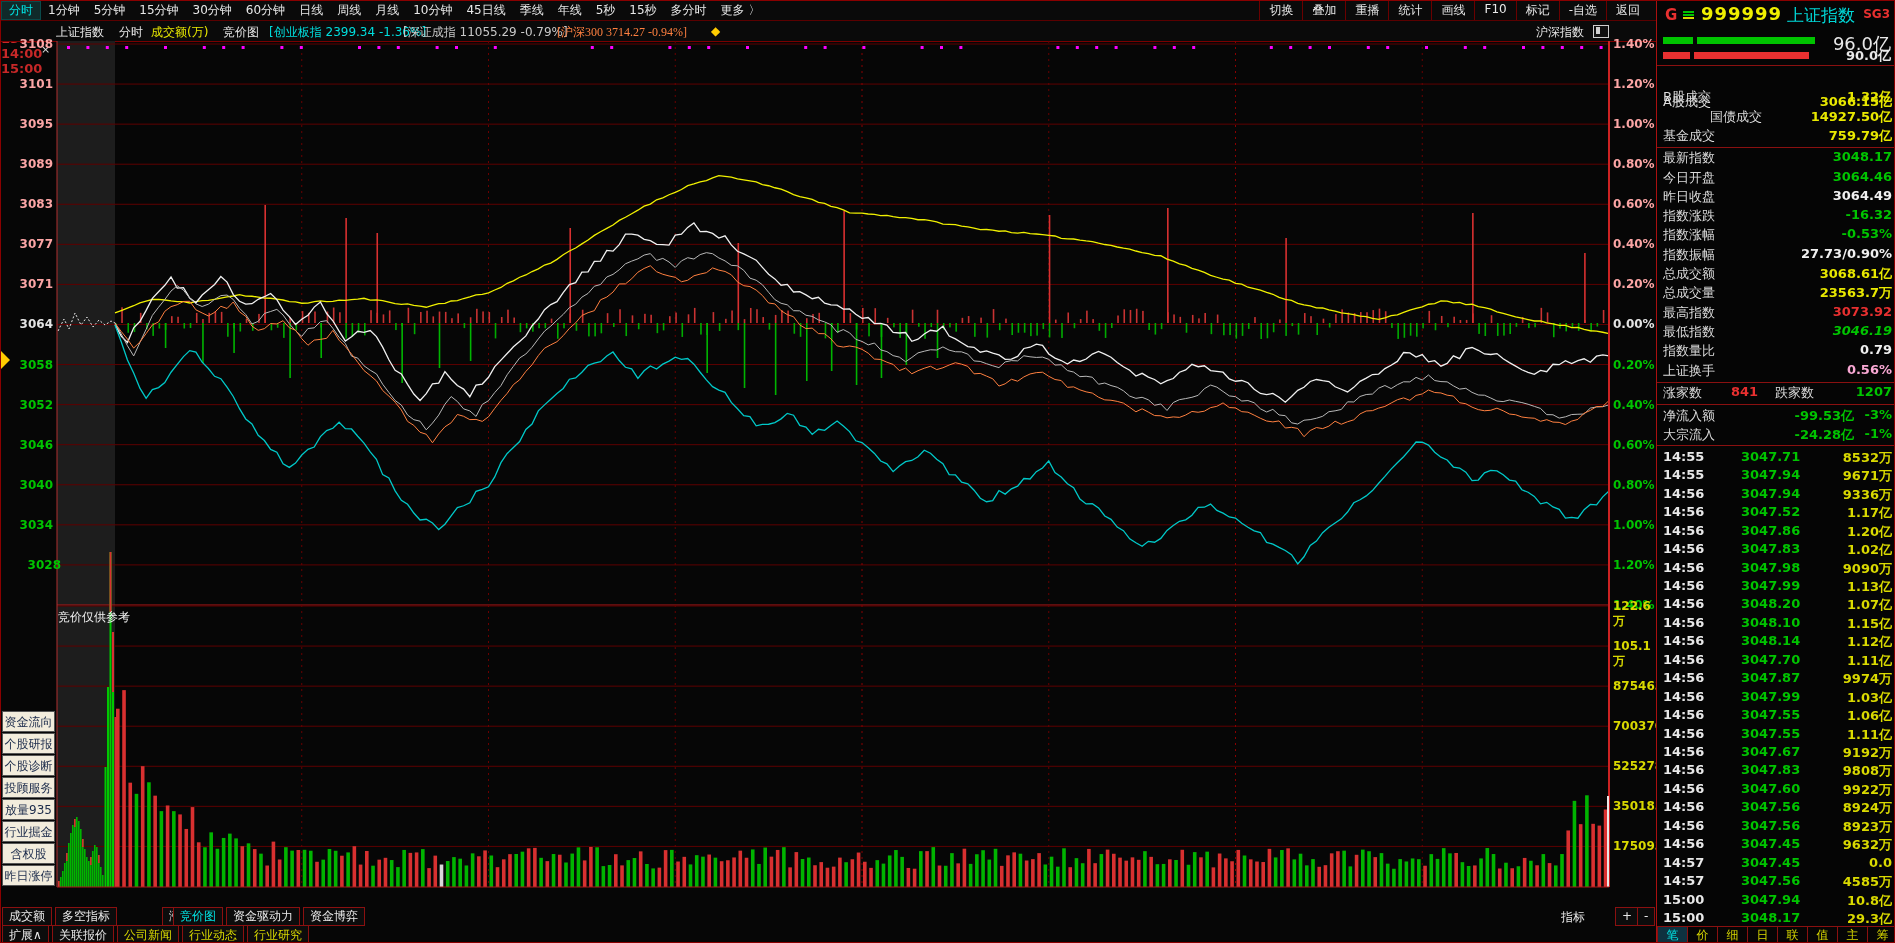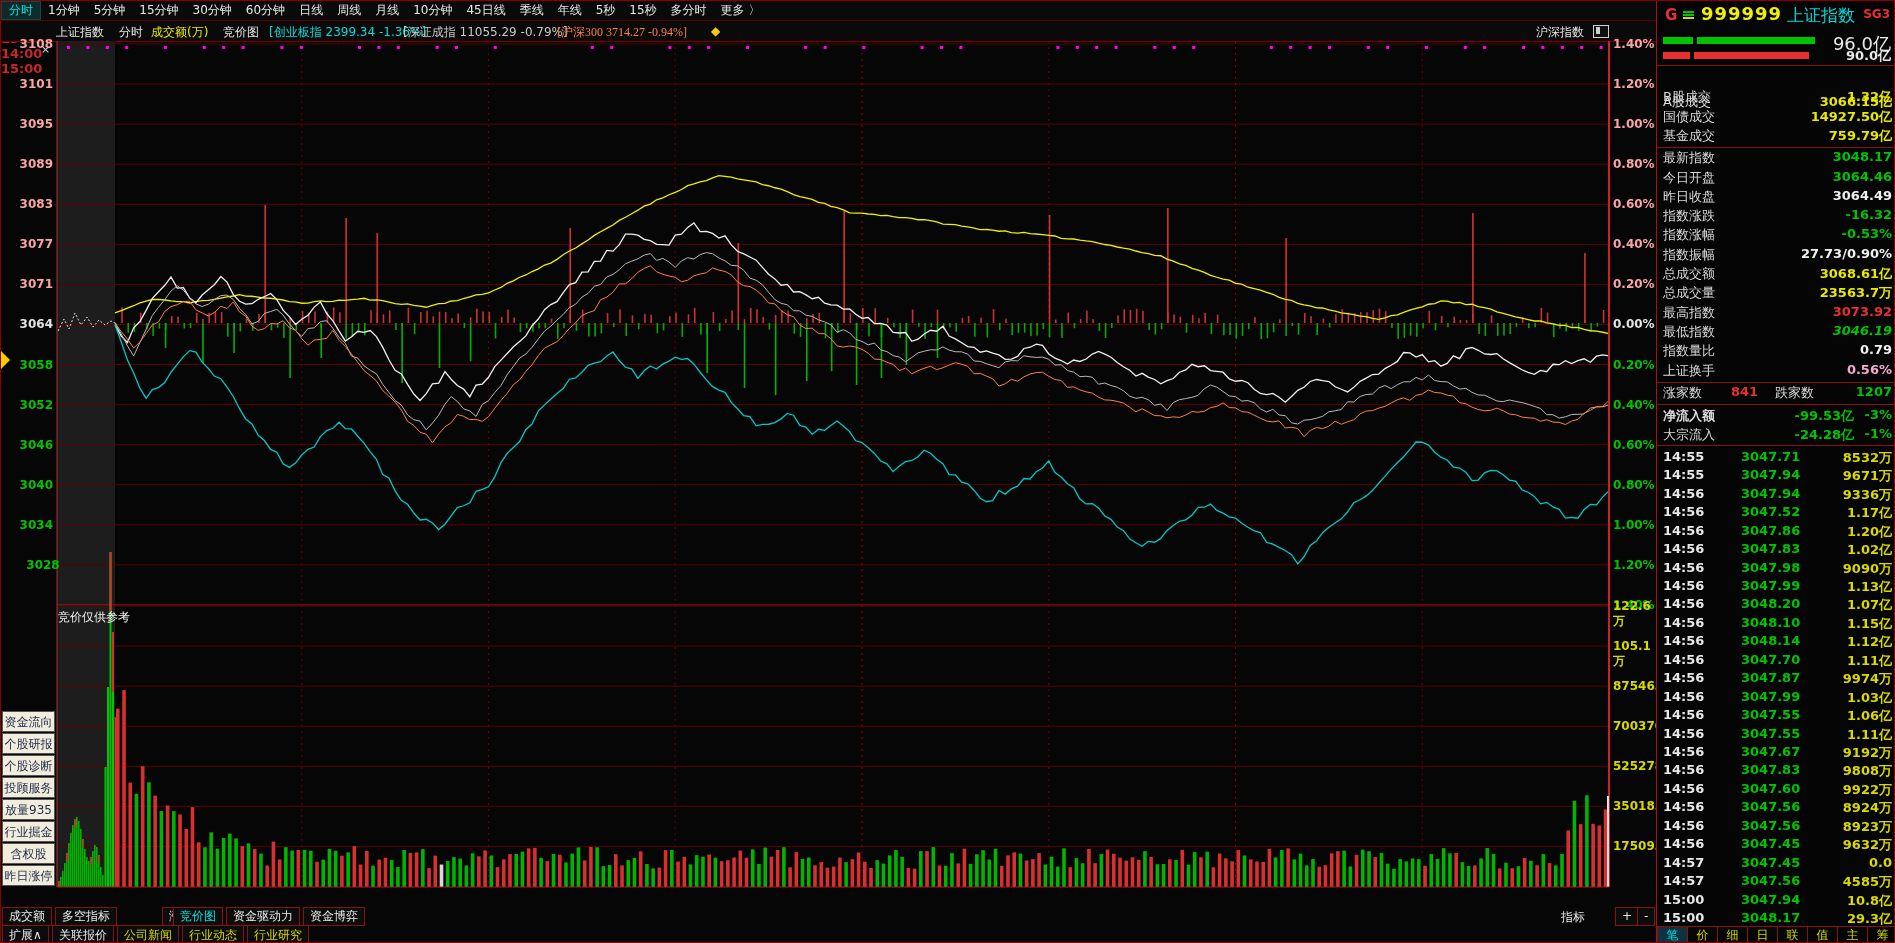--- a/index.html
+++ b/index.html
@@ -62,20 +62,31 @@
       <span class="period">周线</span>
       <span class="period">月线</span>
       <span class="period">10分钟</span>
       <span class="period">45日线</span>
       <span class="period">季线</span>
       <span class="period">年线</span>
       <span class="period">5秒</span>
       <span class="period">15秒</span>
       <span class="period">多分时</span>
       <span class="period">更多 〉</span>
+    </div>
+  <div id="topActions">
+      <span class="tact">切换</span>
+      <span class="tact">叠加</span>
+      <span class="tact">重播</span>
+      <span class="tact">统计</span>
+      <span class="tact">画线</span>
+      <span class="tact">F10</span>
+      <span class="tact">标记</span>
+      <span class="tact">-自选</span>
+      <span class="tact">返回</span>
     </div>
   <div id="subbar">
     <span class="sub-item" style="left:40px;top:22px;color:#ddd;font-size:11px;">×</span>
     <span class="sub-item" style="left:1535px;color:#e4e4e4;">沪深指数</span>
     <span class="sub-item" style="left:1592px;top:4px;width:14px;height:11px;border:1px solid #cfcfcf;background:#111;">
       <span style="position:absolute;left:2px;top:1px;width:4px;height:7px;background:#cfcfcf;"></span>
     </span>
   <span class="sub-item" style="left: 55px; color: rgb(232, 232, 232);">上证指数</span>
       <span class="sub-item" style="left: 118px; color: rgb(232, 232, 232);">分时</span>
       <span class="sub-item" style="left: 150px; color: rgb(232, 232, 0);">成交额(万)</span>
@@ -729,21 +740,21 @@
       <div class="axlab red" style="left: 0px; top: 156.21px; width: 52px; text-align: right;">3089</div>
       <div class="axlab red" style="left: 0px; top: 196.28px; width: 52px; text-align: right;">3083</div>
       <div class="axlab red" style="left: 0px; top: 236.35px; width: 52px; text-align: right;">3077</div>
       <div class="axlab red" style="left: 0px; top: 276.42px; width: 52px; text-align: right;">3071</div>
       <div class="axlab wht" style="left: 0px; top: 316.49px; width: 52px; text-align: right;">3064</div>
       <div class="axlab grn" style="left: 0px; top: 356.56px; width: 52px; text-align: right;">3058</div>
       <div class="axlab grn" style="left: 0px; top: 396.63px; width: 52px; text-align: right;">3052</div>
       <div class="axlab grn" style="left: 0px; top: 436.7px; width: 52px; text-align: right;">3046</div>
       <div class="axlab grn" style="left: 0px; top: 476.77px; width: 52px; text-align: right;">3040</div>
       <div class="axlab grn" style="left: 0px; top: 516.84px; width: 52px; text-align: right;">3034</div>
-      <div class="axlab grn" style="left: 16px; top: 556.91px; width: 52px; text-align: center;">3028</div>
+      <div class="axlab grn" style="left: 8px; top: 556.91px; width: 52px; text-align: right;">3028</div>
     </div>
   <div id="rightlabels">
       <div class="axlab red" style="left: 1612px; top: 36px; width: 44px;">1.40%</div>
       <div class="axlab red" style="left: 1612px; top: 76.07px; width: 44px;">1.20%</div>
       <div class="axlab red" style="left: 1612px; top: 116.14px; width: 44px;">1.00%</div>
       <div class="axlab red" style="left: 1612px; top: 156.21px; width: 44px;">0.80%</div>
       <div class="axlab red" style="left: 1612px; top: 196.28px; width: 44px;">0.60%</div>
       <div class="axlab red" style="left: 1612px; top: 236.35px; width: 44px;">0.40%</div>
       <div class="axlab red" style="left: 1612px; top: 276.42px; width: 44px;">0.20%</div>
       <div class="axlab wht" style="left: 1612px; top: 316.49px; width: 44px;">0.00%</div>
@@ -824,21 +835,21 @@
         <div style="right: 5px; top: 46px; color: rgb(232, 232, 232); font-size: 13px; font-weight: bold; position: absolute;">90.0亿</div>
         <div class="qdiv" style="top: 64px;"></div>
         <div class="qrow" style="top: 68px; margin-top: 24px;">
           <div class="ql">A股成交</div>
           <div class="qv" style="color: rgb(232, 232, 0);">3066.15亿</div>
         </div>
         <div class="qrow" style="top: 87.3px;">
           <div class="ql">B股成交</div>
           <div class="qv" style="color: rgb(232, 232, 0);">1.32亿</div>
         </div>
-        <div class="qrow" style="top: 106.6px;">
+        <div class="qrow" style="top: 106.6px; margin-left: 47px;">
           <div class="ql">国债成交</div>
           <div class="qv" style="color: rgb(232, 232, 0);">14927.50亿</div>
         </div>
         <div class="qrow" style="top: 125.9px;">
           <div class="ql">基金成交</div>
           <div class="qv" style="color: rgb(232, 232, 0);">759.79亿</div>
         </div>
         <div class="qdiv" style="top: 146.2px;"></div>
         <div class="qrow" style="top: 148.2px;">
           <div class="ql">最新指数</div>
@@ -890,21 +901,21 @@
         </div>
         <div class="qdiv" style="top: 380.8px;"></div>
         <div class="qrow" style="top: 382.8px;">
           <div style="left: 0px; color: rgb(220, 220, 220); position: absolute; font-weight: normal;">涨家数</div>
           <div style="left: 68px; color: rgb(232, 48, 48); position: absolute;">841</div>
           <div style="left: 112px; color: rgb(220, 220, 220); position: absolute; font-weight: normal;">跌家数</div>
           <div style="right: 0px; color: rgb(0, 196, 0); position: absolute;">1207</div>
         </div>
         <div class="qdiv" style="top: 402.8px;"></div>
         <div class="qrow" style="top: 405.8px;">
-          <div style="left: 0px; color: rgb(220, 220, 220); position: absolute; font-weight: bold;">净流入额</div>
+          <div style="left: 0px; color: rgb(220, 220, 220); position: absolute; font-weight: normal;">净流入额</div>
           <div style="right: 38px; color: rgb(0, 196, 0); position: absolute;">-99.53亿</div>
           <div style="right: 0px; color: rgb(0, 196, 0); position: absolute;">-3%</div>
         </div>
         <div class="qrow" style="top: 424.8px;">
           <div style="left: 0px; color: rgb(220, 220, 220); position: absolute; font-weight: normal;">大宗流入</div>
           <div style="right: 38px; color: rgb(0, 196, 0); position: absolute;">-24.28亿</div>
           <div style="right: 0px; color: rgb(0, 196, 0); position: absolute;">-1%</div>
         </div>
         <div class="qdiv" style="top: 443.8px;"></div>
         <div class="tick" style="top: 447.8px;">

